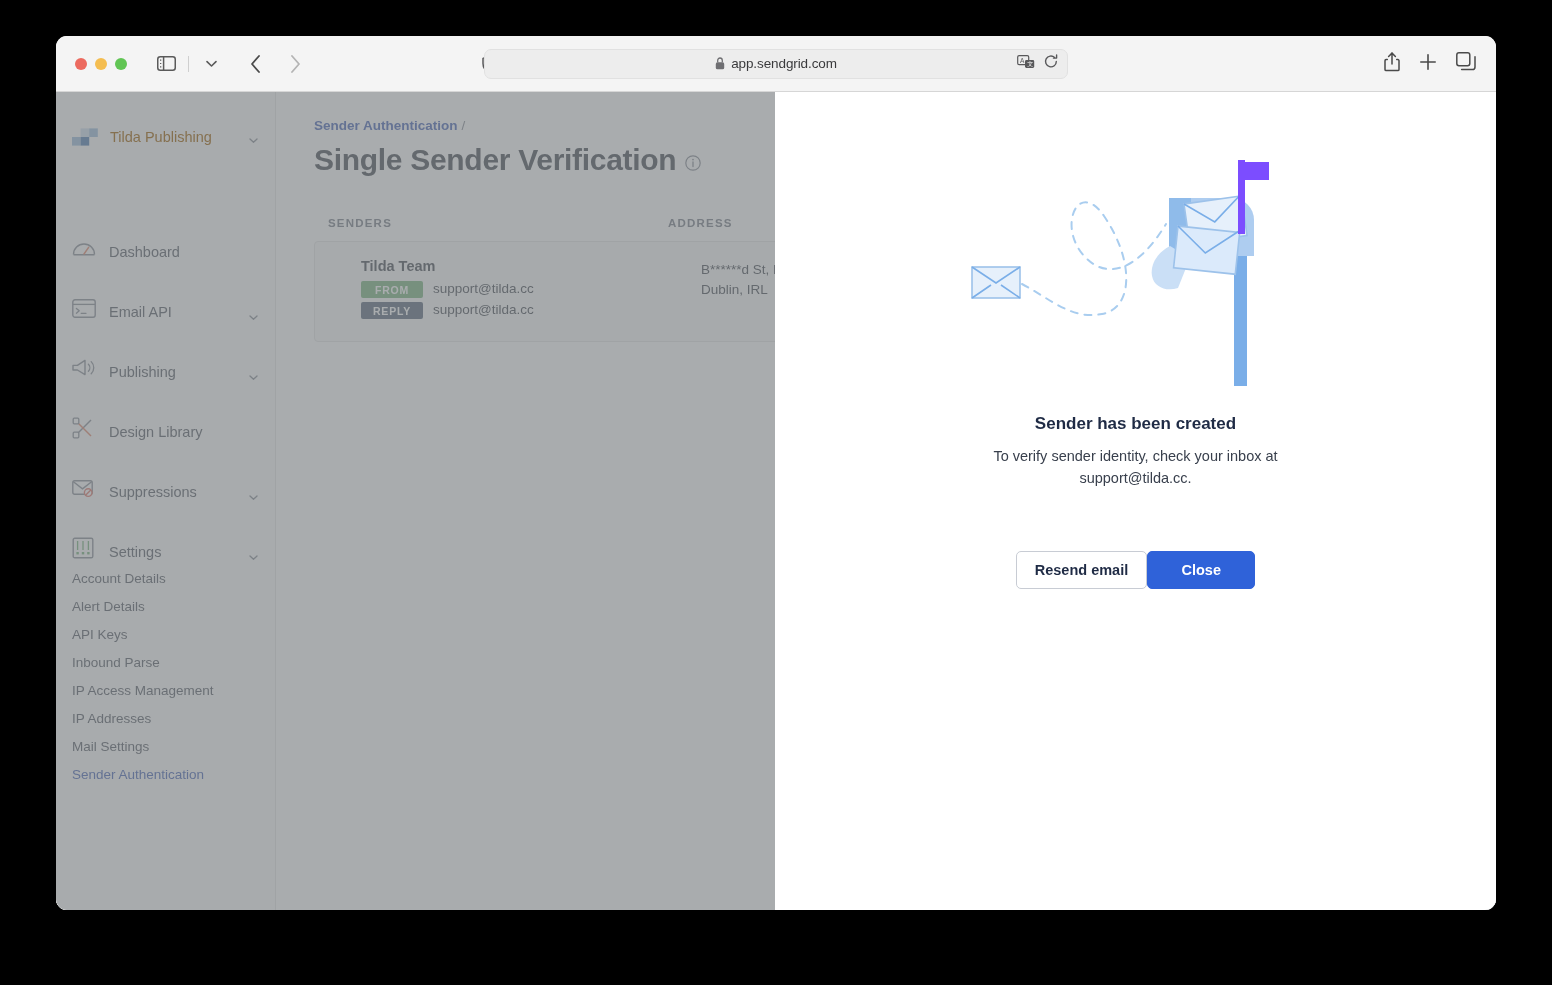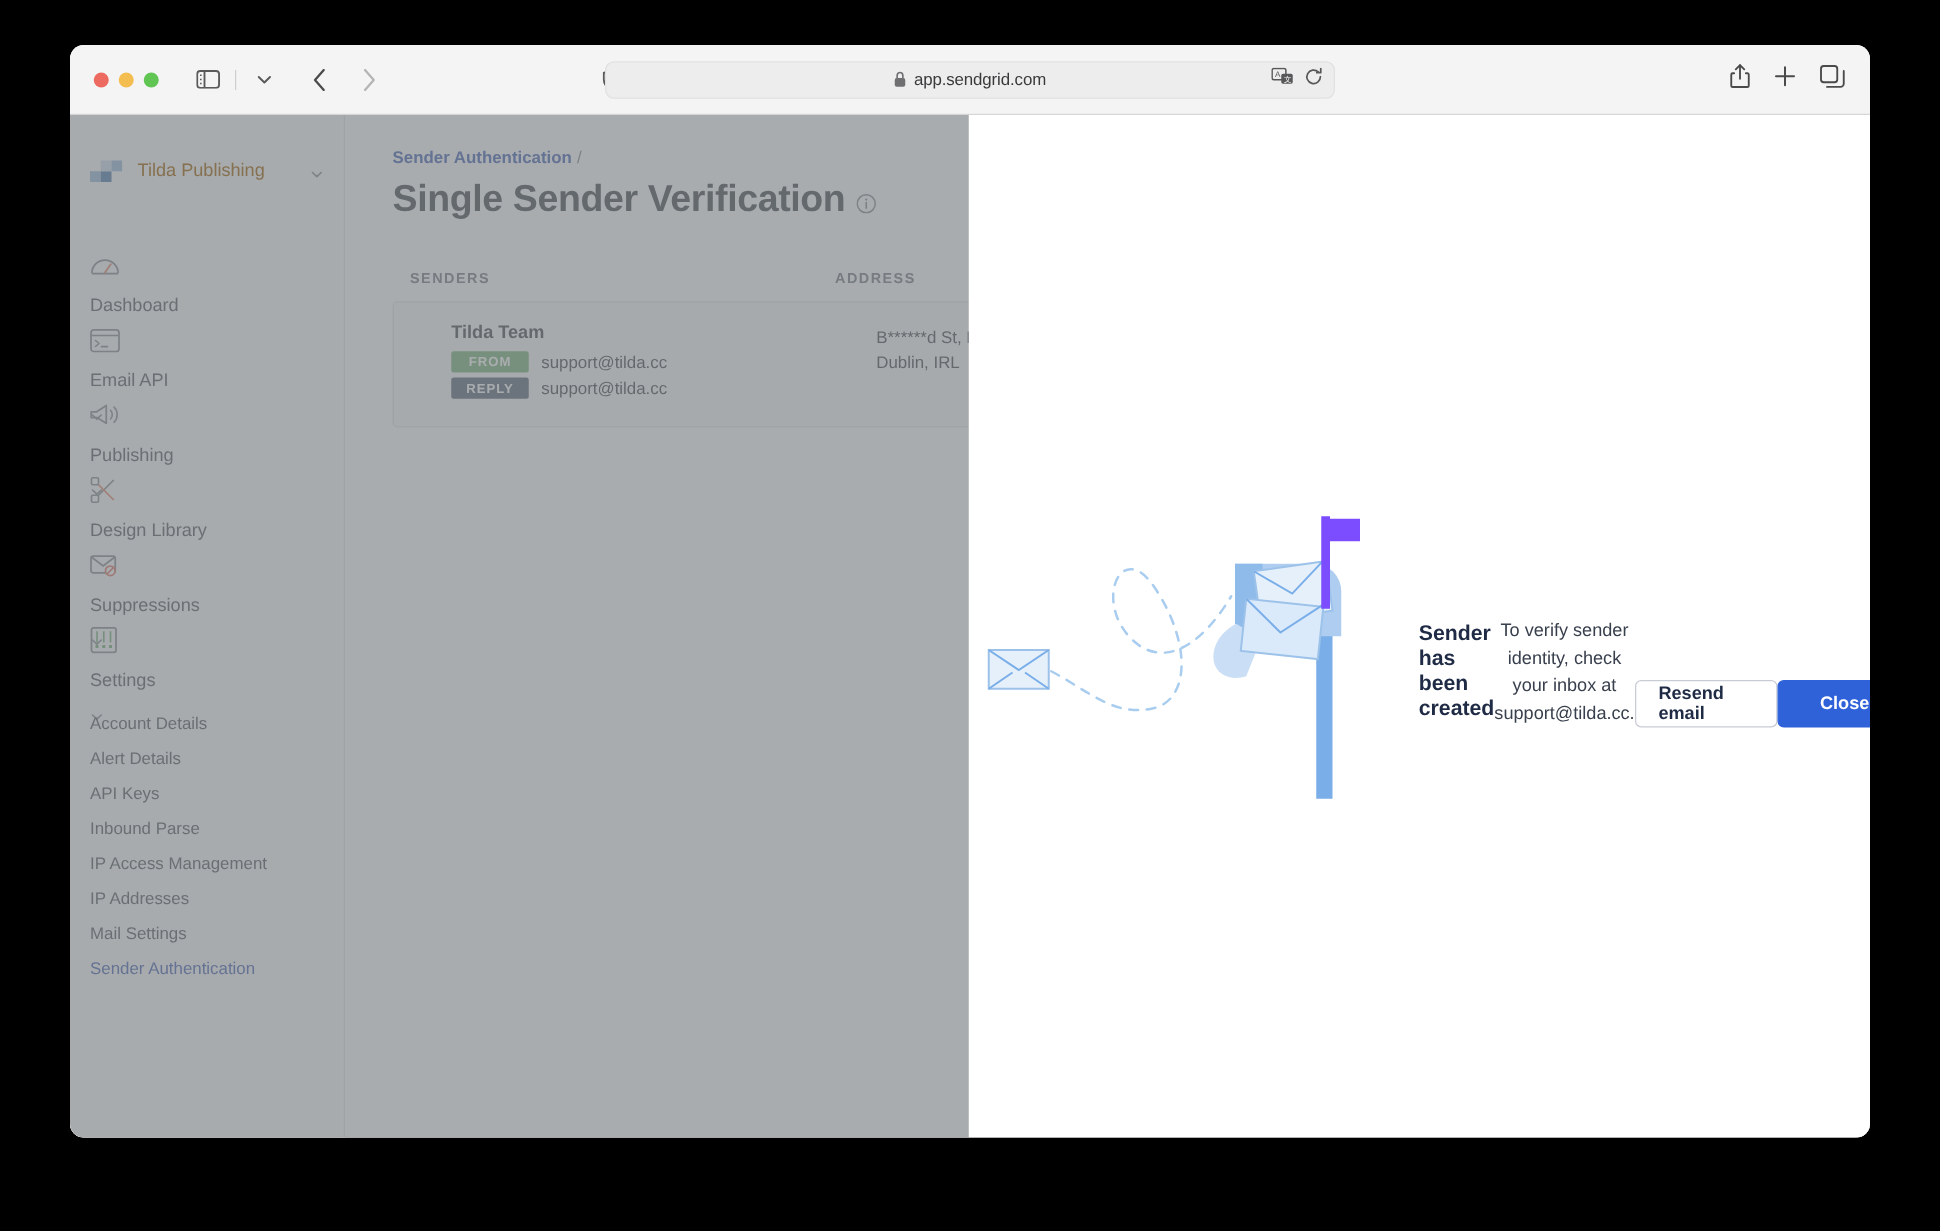--- a/index.html
+++ b/index.html
@@ -97,25 +97,24 @@
     padding: 6px 16px 0 16px;
     height: 48px;
     gap: 12px;
   }
   .acct-logo { width: 26px; height: 26px; position: relative; flex: 0 0 26px; }
   .acct-name { font-size: 14.5px; color: #a16207; font-weight: 400; flex: 1; }
   .chev { width: 11px; height: 11px; flex: 0 0 11px; }
 
   .nav { margin-top: 42px; }
   .nav-item {
-    display: flex; align-items: flex-start;
+    display: flex; align-items: flex-end;
     height: 60px;
     padding: 0 16px;
     gap: 13px;
-    flex-direction: column;
   }
   .nav-ico { width: 24px; height: 24px; flex: 0 0 24px; display: flex; align-items: center; justify-content: center; }
   .nav-label { font-size: 14.5px; color: #5b6069; flex: 1; }
 
   .subnav { padding: 4px 0 0 0; }
   .sub-item {
     height: 28px;
     display: flex; align-items: center;
     padding: 0 16px;
     font-size: 13.5px;
@@ -142,21 +141,21 @@
   .th.address { flex: 1; }
   .trow {
     display: flex;
     background: #fafafa;
     border: 1px solid #e6e6e6;
     border-radius: 4px;
     padding: 16px 14px 18px 14px;
   }
   .cell-senders { width: 340px; flex: 0 0 340px; margin-left: 32px; }
   .sender-name { font-size: 14.5px; font-weight: 700; color: #4a4f57; margin-bottom: 7px; }
-  .badge-row { display: flex; align-items: center; gap: 10px; margin-bottom: 4px; }
+  .badge-row { display: flex; align-items: flex-start; gap: 10px; margin-bottom: 4px; }
   .badge {
     width: 62px; height: 17px;
     border-radius: 2px;
     font-size: 10.5px; font-weight: 700; letter-spacing: 0.8px;
     color: #ffffff;
     display: flex; align-items: center; justify-content: center;
   }
   .badge.from  { background: #7bb580; }
   .badge.reply { background: #5c6b7e; }
   .badge-val { font-size: 13.5px; color: #4a4f57; }
@@ -170,21 +169,21 @@
   }
 
   
   .modal-panel {
     position: absolute;
     top: 0; right: 0; bottom: 0;
     width: 721px;
     background: #ffffff;
     z-index: 10;
     display: flex;
-    flex-direction: row;
+    flex-direction: column;
     align-items: center;
     padding-top: 62px;
   }
   .illustration { width: 360px; height: 250px; }
   .modal-title {
     margin-top: 10px;
     font-size: 17px; font-weight: 700; color: #1f2b45;
   }
   .modal-sub {
     margin-top: 11px;

